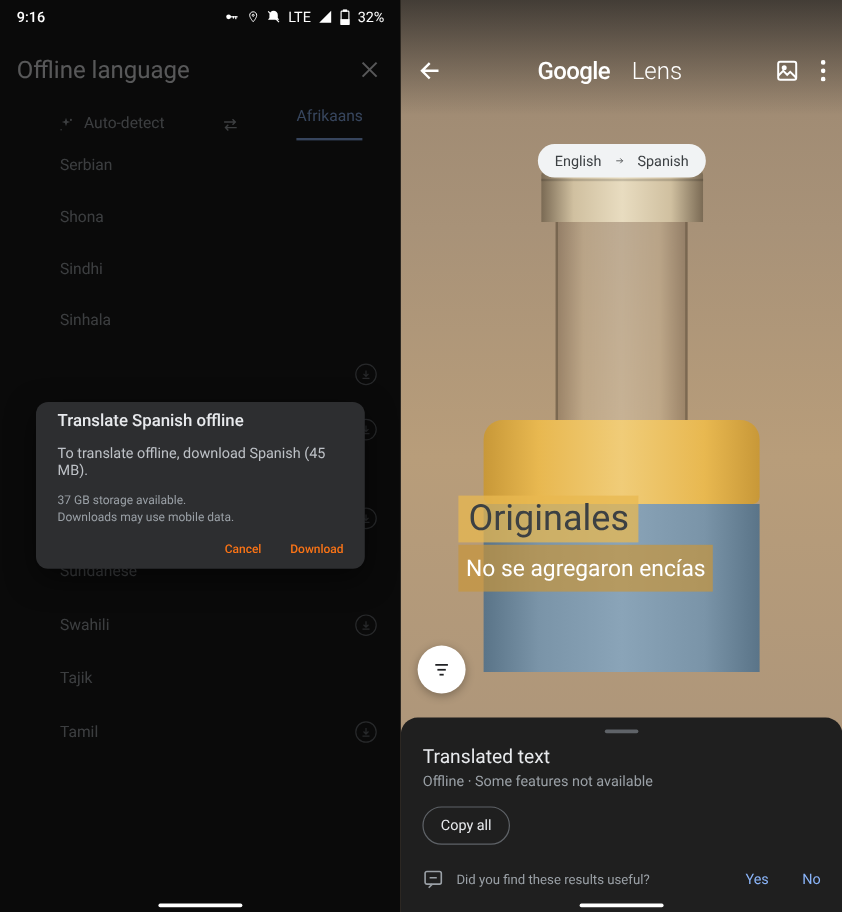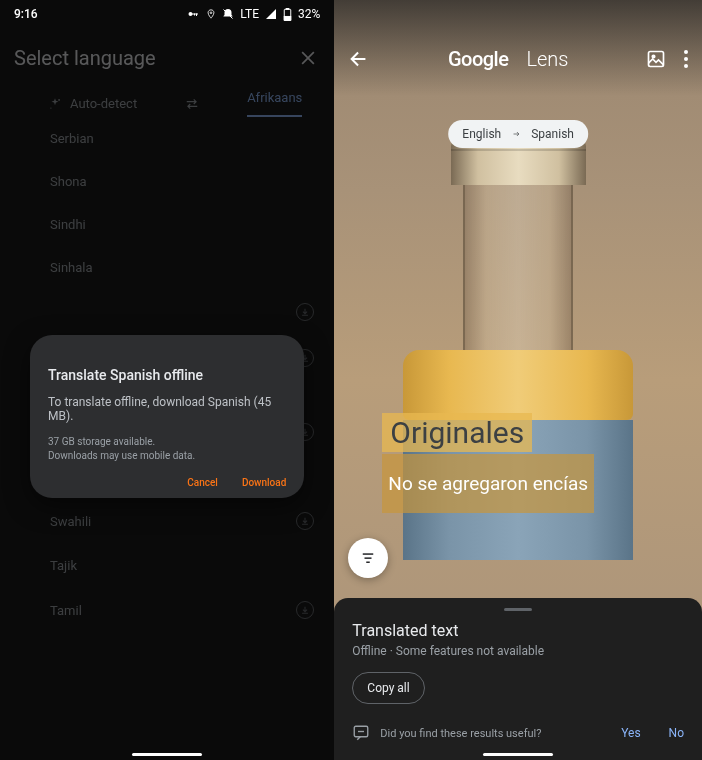--- a/index.html
+++ b/index.html
@@ -16,21 +16,21 @@
 .header-left { display: flex; justify-content: space-between; align-items: center; padding: 18px 16px 12px 14px; opacity: 0.35; }
 .header-title { color: #e8eaed; font-size: 20px; font-weight: 400; }
 .close-icon { color: #e8eaed; font-size: 20px; }
 .tabs { display: flex; justify-content: space-between; align-items: center; padding: 8px 32px 0 48px; opacity: 0.35; }
 .tab-auto { display: flex; align-items: center; gap: 8px; color: #9aa0a6; font-size: 13px; }
 .tab-swap { color: #9aa0a6; }
 .tab-active { color: #8ab4f8; font-size: 13px; padding-bottom: 10px; border-bottom: 2px solid #8ab4f8; }
 .lang-list { padding: 0 0 0 50px; opacity: 0.35; }
 .lang-item { display: flex; justify-content: space-between; align-items: center; padding: 14px 20px 14px 0; color: #9aa0a6; font-size: 13px; }
 .download-circle { width: 18px; height: 18px; border: 1.5px solid #5f6368; border-radius: 50%; display: flex; align-items: center; justify-content: center; }
-.dialog { position: absolute; left: 30px; right: 30px; top: 335px; background: #2d2e30; border-radius: 22px; padding: 32px 18px 10px 18px; z-index: 10; box-shadow: 0 8px 24px rgba(0,0,0,0.5); }
+.dialog { position: absolute; left: 30px; right: 30px; top: 335px; background: #2d2e30; border-radius: 10px; padding: 8px 18px 10px 18px; z-index: 10; box-shadow: 0 8px 24px rgba(0,0,0,0.5); }
 .dialog-title { color: #e8eaed; font-size: 14px; font-weight: 500; margin-bottom: 12px; }
 .dialog-body { color: #bdc1c6; font-size: 12px; margin-bottom: 12px; }
 .dialog-meta { color: #9aa0a6; font-size: 10px; line-height: 1.4; margin-bottom: 14px; }
 .dialog-actions { display: flex; justify-content: flex-end; gap: 24px; }
 .dialog-btn { color: #f97316; font-size: 10px; font-weight: 500; background: none; border: none; cursor: pointer; }
 .nav-bar-left { position: absolute; bottom: 4px; left: 50%; transform: translateX(-50%); width: 70px; height: 3px; background: #fff; border-radius: 2px; }
 
 
 .lens-bg { position: absolute; inset: 0; background: linear-gradient(to bottom, #9a8670 0%, #a89278 25%, #b89d7a 50%, #a8927a 100%); }
 .bottle { position: absolute; top: 140px; left: 50%; transform: translateX(-50%); width: 230px; }
@@ -41,21 +41,21 @@
 .bottle-body { width: 230px; height: 140px; margin: 0 auto; background: linear-gradient(to right, #5a7488 0%, #7a94a8 20%, #8aa4b8 50%, #7a94a8 80%, #5a7488 100%); }
 .lens-topbar { position: absolute; top: 0; left: 0; right: 0; height: 96px; background: linear-gradient(to bottom, rgba(30,30,30,0.7), rgba(30,30,30,0)); display: flex; align-items: center; justify-content: space-between; padding: 22px 14px 0 14px; }
 .lens-back { color: #fff; }
 .lens-logo { color: #fff; font-size: 20px; display: flex; align-items: baseline; gap: 2px; }
 .lens-logo-google { font-weight: 500; letter-spacing: -0.5px; }
 .lens-logo-lens { font-weight: 300; margin-left: 16px; }
 .lens-right-icons { display: flex; gap: 18px; align-items: center; color: #fff; }
 .lang-chip { position: absolute; top: 120px; left: 50%; transform: translateX(-50%); background: #f1f3f4; color: #3c4043; border-radius: 18px; padding: 7px 14px; font-size: 12px; display: flex; align-items: center; gap: 8px; }
 .overlay-text { position: absolute; top: 413px; left: 48px; }
 .overlay-line1 { background: rgba(232,184,80,0.75); color: #3c4043; font-size: 30px; font-weight: 400; padding: 2px 8px; display: inline-block; }
-.overlay-line2 { background: rgba(200,150,60,0.7); color: #fff; font-size: 19px; padding: 18px 6px; display: inline-block; margin-top: 2px; }
+.overlay-line2 { background: rgba(200,150,60,0.7); color: #fff; font-size: 19px; padding: 8px 6px; display: inline-block; margin-top: 2px; }
 .filter-fab { position: absolute; bottom: 182px; left: 14px; width: 40px; height: 40px; background: #fff; border-radius: 50%; display: flex; align-items: center; justify-content: center; box-shadow: 0 2px 8px rgba(0,0,0,0.3); }
 .bottom-sheet { position: absolute; bottom: 0; left: 0; right: 0; background: #1f1f1f; border-radius: 14px 14px 0 0; padding: 10px 18px 8px 18px; }
 .sheet-handle { width: 28px; height: 3px; background: #5f6368; border-radius: 2px; margin: 0 auto 10px auto; }
 .sheet-title { color: #e8eaed; font-size: 16px; font-weight: 400; margin-bottom: 4px; }
 .sheet-sub { color: #9aa0a6; font-size: 12px; margin-bottom: 14px; }
 .copy-btn { background: transparent; border: 1px solid #5f6368; color: #e8eaed; border-radius: 18px; padding: 8px 14px; font-size: 12px; cursor: pointer; margin-bottom: 14px; }
 .feedback-row { display: flex; align-items: center; gap: 10px; padding: 6px 0 10px 0; }
 .feedback-icon { color: #9aa0a6; }
 .feedback-text { color: #9aa0a6; font-size: 11px; flex: 1; }
 .feedback-btn { color: #8ab4f8; font-size: 12px; background: none; border: none; cursor: pointer; margin-left: 18px; }
@@ -100,21 +100,21 @@
             <rect x="1" y="2" width="10" height="17" rx="1"></rect>
             <rect x="4" y="0" width="4" height="2" fill="#fff"></rect>
             <rect x="1" y="13" width="10" height="6" fill="#fff"></rect>
           </svg>
         </span>
       <span>32%</span>
     </div>
   </div>
 
   <div class="header-left">
-    <span class="header-title">Select language</span>
+    <span class="header-title">Offline language</span>
     <span class="close-icon">
         <svg width="20" height="20" viewBox="0 0 24 24" fill="none" stroke="#e8eaed" stroke-width="2">
           <line x1="5" y1="5" x2="19" y2="19"></line>
           <line x1="19" y1="5" x2="5" y2="19"></line>
         </svg>
       </span>
   </div>
 
   <div class="tabs">
     <div class="tab-auto">

